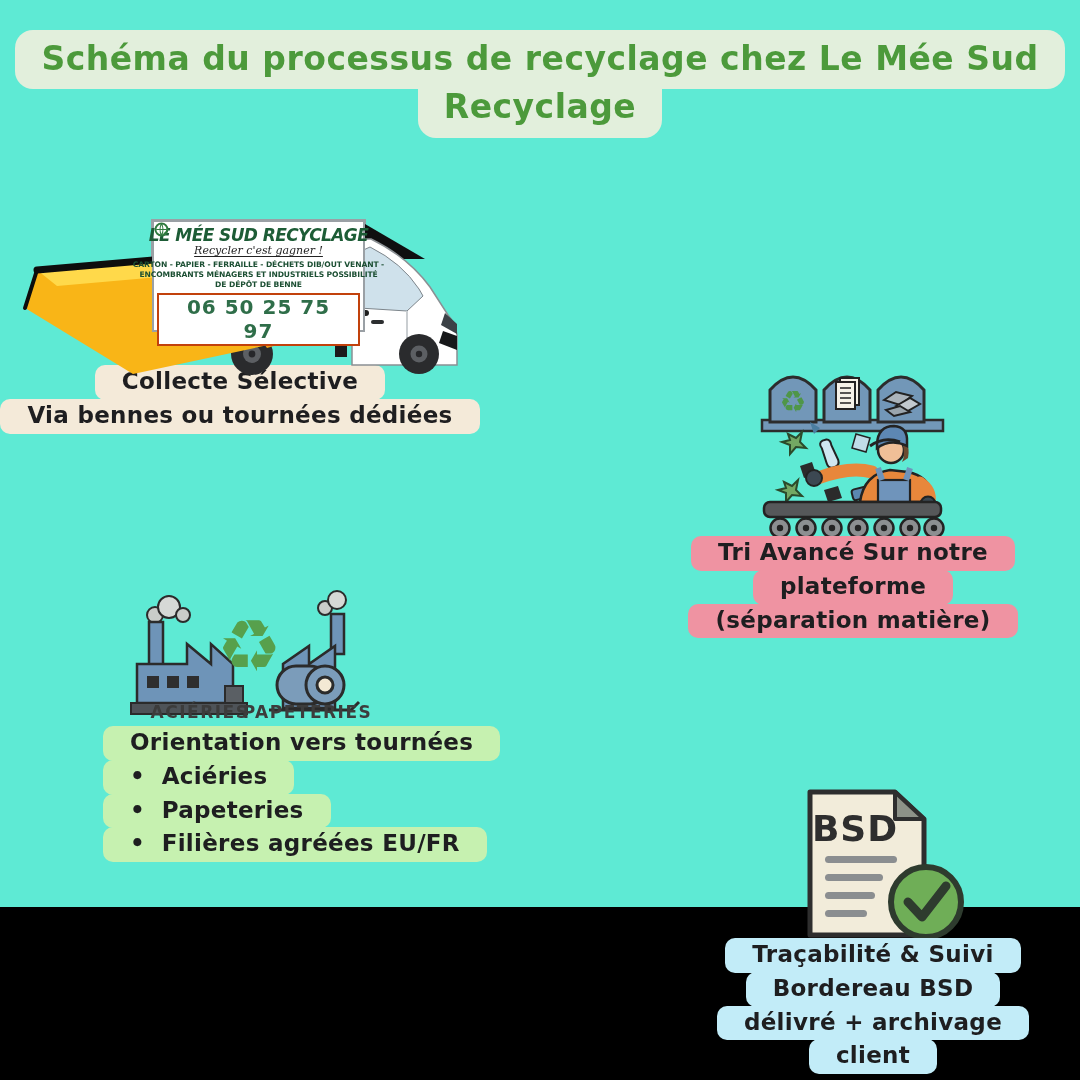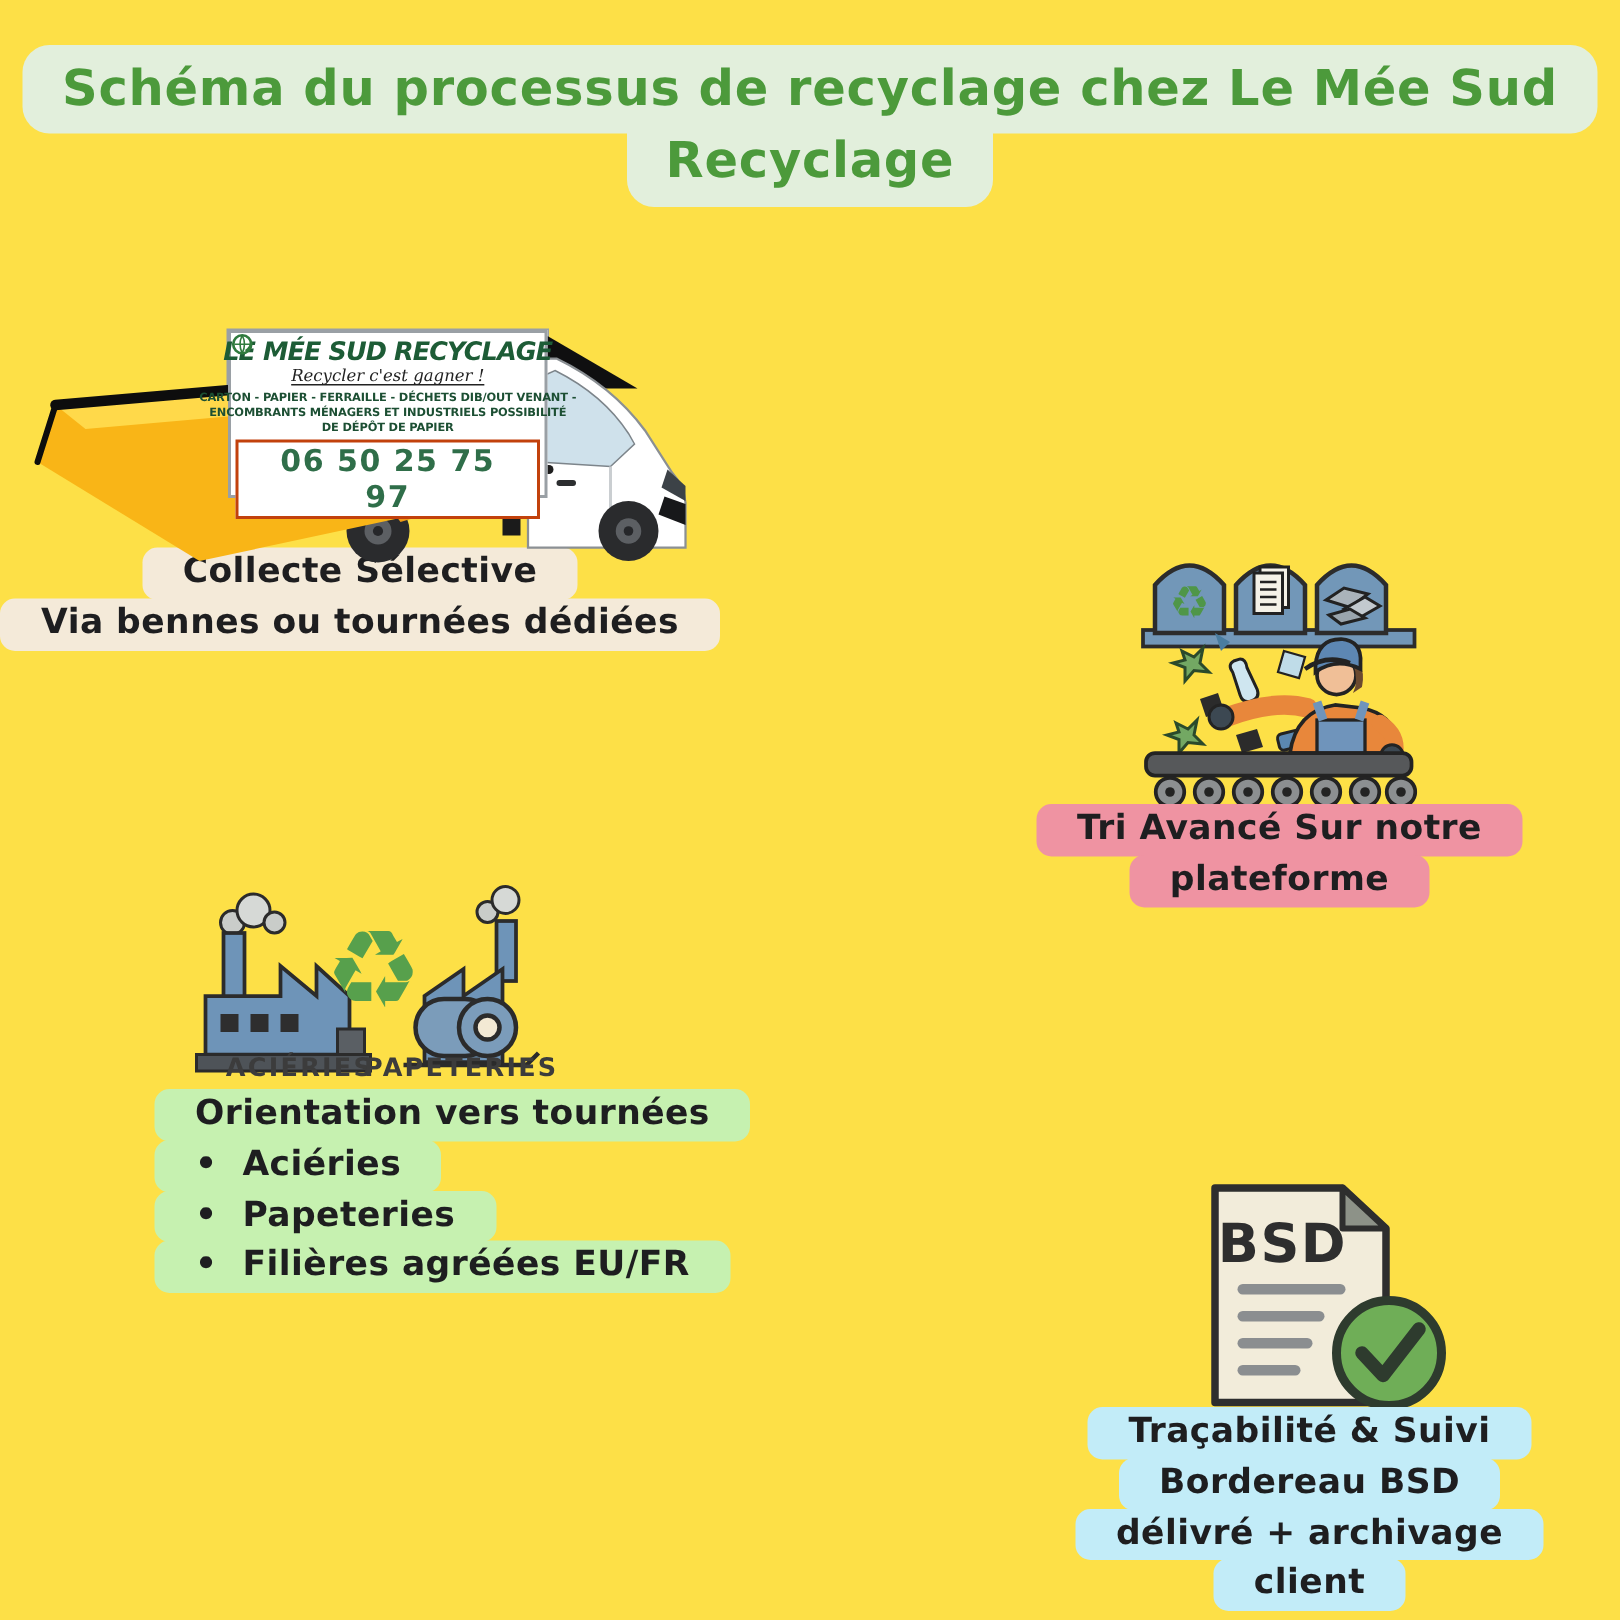--- a/index.html
+++ b/index.html
@@ -1,18 +1,18 @@
 <!DOCTYPE html>
 <html><head>
 <meta charset="utf-8">
 <style>
   * { margin:0; padding:0; box-sizing:border-box; }
   html,body { width:1080px; height:1080px; background:#000; overflow:hidden;
               font-family:"DejaVu Sans", "Liberation Sans", sans-serif; }
-  .canvas { position:relative; width:1080px; height:1080px; background:#fde047; }
+  .canvas { position:relative; width:1080px; height:907px; background:#5eead4; }
 
   
   .title-stack { position:absolute; top:30px; left:0; width:1080px;
                  display:flex; flex-direction:column; align-items:center; }
   .title-pill { display:inline-block; background:#e2efdc; color:#4c9a3b;
                 font-size:33px; font-weight:700; letter-spacing:.5px;
                 padding:11px 26px 12px; border-radius:18px; line-height:1.1; }
   .title-pill.second { margin-top:-6px; border-radius:0 0 18px 18px;
                        border-top-left-radius:0; border-top-right-radius:0;
                        padding-top:6px; }
@@ -108,21 +108,21 @@
         <svg class="globe" viewBox="0 0 20 20">
           <circle cx="10" cy="10" r="8" fill="#ffffff" stroke="#2f7a3e" stroke-width="2.4"></circle>
           <path d="M3,10 H17 M10,2 Q14,10 10,18 M10,2 Q6,10 10,18" stroke="#2f7a3e" stroke-width="1.4" fill="none"></path>
           <path d="M13,16 Q18,13 18,8" stroke="#2f7a3e" stroke-width="2.2" fill="none"></path>
         </svg>
       </div>
       <div class="sign-slogan">Recycler c'est gagner !</div>
       <div class="sign-services">
         <div>CARTON - PAPIER - FERRAILLE -  DÉCHETS DIB/OUT VENANT -</div>
         <div>ENCOMBRANTS MÉNAGERS ET INDUSTRIELS  POSSIBILITÉ</div>
-        <div>DE DÉPÔT DE PAPIER</div>
+        <div>DE DÉPÔT DE BENNE</div>
       </div>
       <div class="sign-phone">06 50 25 75 97</div>
     </div>
   </div>
 
   <div class="stack" style="left:55px; top:366px; width:370px;">
     <span class="pill cream">Collecte Sélective</span>
     <span class="pill cream">Via bennes ou tournées dédiées</span>
   </div>
 
@@ -190,20 +190,21 @@
           <circle cx="150" cy="166" r="3.2" fill="#232323"></circle>
         <circle cx="174" cy="166" r="9.5" fill="#8c8f91" stroke="#232323" stroke-width="2.5"></circle>
           <circle cx="174" cy="166" r="3.2" fill="#232323"></circle>
       </g>
     </svg>
   </div>
 
   <div class="stack" style="left:723px; top:537px; width:260px;">
     <span class="pill pink">Tri Avancé Sur notre</span>
     <span class="pill pink">plateforme</span>
+    <span class="pill pink">(séparation matière)</span>
   </div>
 
   <div class="illu" style="left:125px; top:588px;">
     <svg width="250" height="142" viewBox="0 0 250 142">
 
       <circle cx="30" cy="27" r="8" fill="#c9ccc9" stroke="#2b2b2b" stroke-width="2"></circle>
       <circle cx="44" cy="19" r="11" fill="#d6d9d6" stroke="#2b2b2b" stroke-width="2"></circle>
       <circle cx="58" cy="27" r="7" fill="#c9ccc9" stroke="#2b2b2b" stroke-width="2"></circle>
 
       <rect x="24" y="34" width="14" height="44" fill="#6e94b8" stroke="#2b2b2b" stroke-width="2.5"></rect>

